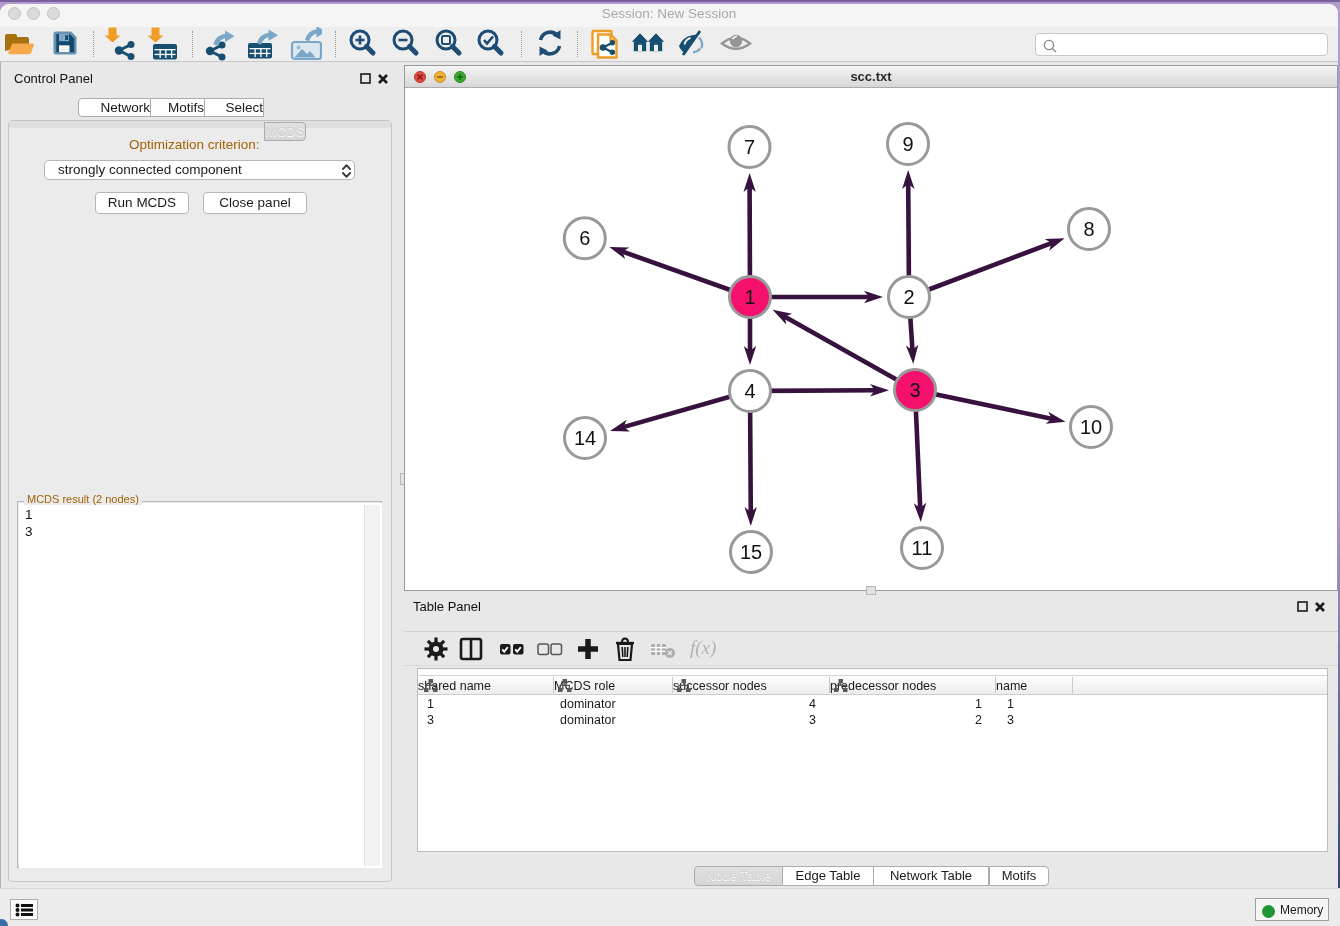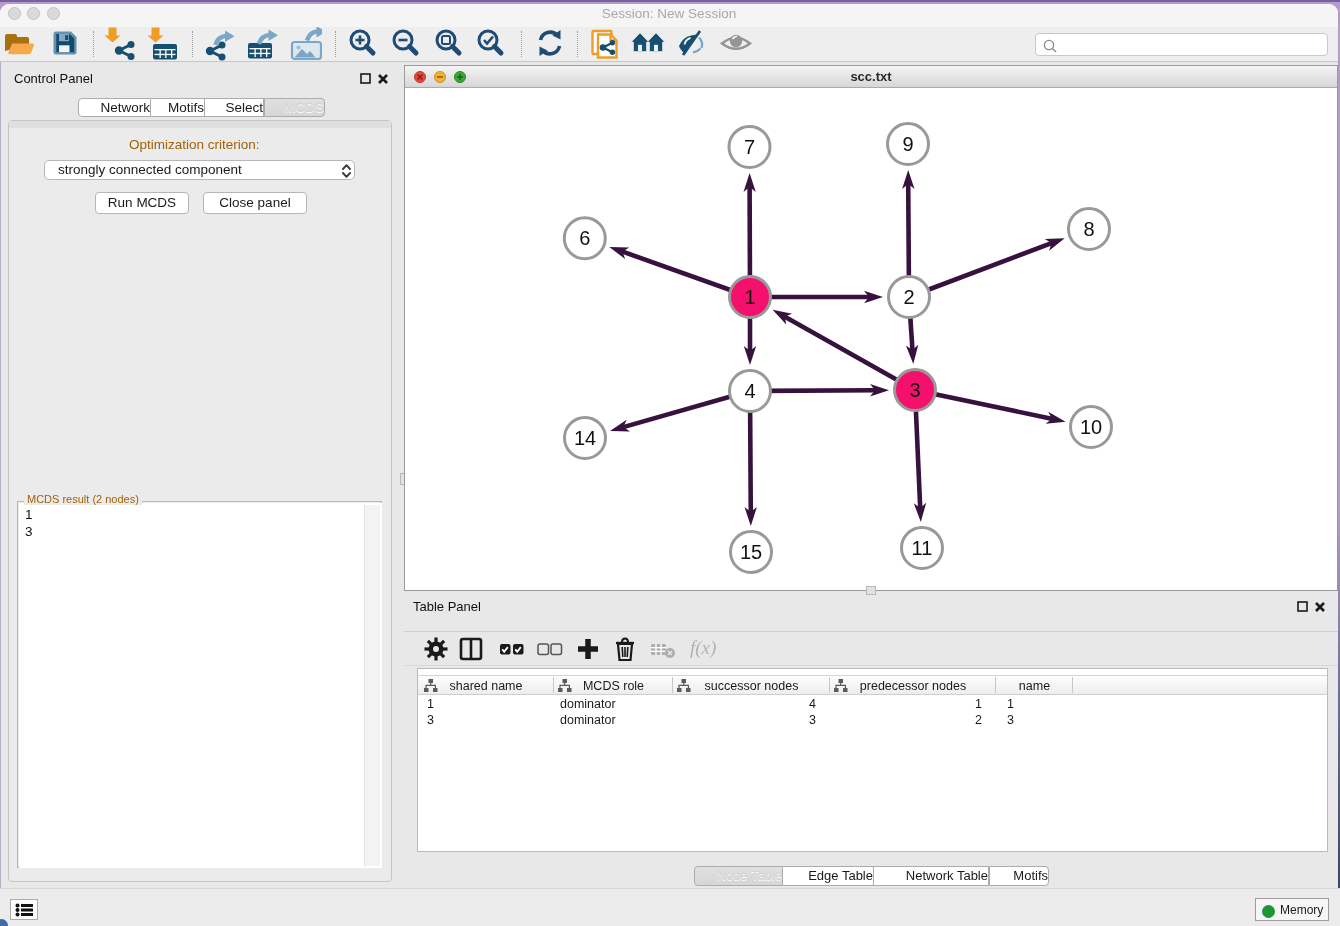--- a/index.html
+++ b/index.html
@@ -47,27 +47,27 @@
   #netname{position:absolute;top:3px;width:100%;text-align:center;font-size:13px;color:#2a2a2a;}
   
   #tp-title{position:absolute;left:413px;top:599px;font-size:13px;color:#111;}
   #tp-toolbar{position:absolute;left:404px;top:631px;width:934px;height:35px;background:#e9e8e8;
               border-top:1px solid #d2d1d1;border-bottom:1px solid #d8d7d7;box-sizing:border-box;}
   #tbl{position:absolute;left:417px;top:668px;width:911px;height:184px;background:#fff;
        border:1px solid #bcbbbb;box-sizing:border-box;}
   #thead{position:absolute;left:0;top:6px;width:909px;height:20px;
          background:linear-gradient(#fdfdfd,#eeeded);border-top:1px solid #d5d4d4;
          border-bottom:1px solid #cfcece;box-sizing:border-box;}
-  .hcell{position:absolute;top:3px;font-size:12.5px;color:#1a1a1a;text-align:center;}
+  .hcell{position:absolute;top:3px;font-size:12.5px;color:#1a1a1a;text-align:left;}
   .hsep{position:absolute;top:1px;height:16px;border-left:1px solid #c9c8c8;}
   .trow{position:absolute;height:16px;font-size:12.5px;color:#1a1a1a;}
   .tcell{position:absolute;top:1px;}
   
   .btab{position:absolute;top:866px;height:20px;background:#fff;border:1px solid #adacac;
-        box-sizing:border-box;font-size:13px;color:#1a1a1a;text-align:right;padding-top:1px;}
+        box-sizing:border-box;font-size:13px;color:#1a1a1a;text-align:center;padding-top:1px;}
   .seltab{background:linear-gradient(#e1e0e0,#d7d6d6) !important;color:#d2d1d1 !important;
           text-shadow:0 1px 0 #fafafa;font-weight:normal;}
   
   #statusbar{position:absolute;left:0;top:888px;width:100%;height:56px;background:#edecec;
              border-top:1px solid #d8d7d7;box-sizing:border-box;}
   #listbtn{position:absolute;left:10px;top:10px;width:28px;height:21px;background:#fcfcfc;
            border:1px solid #aeadad;box-sizing:border-box;}
   #membtn{position:absolute;left:1255px;top:9px;width:74px;height:23px;background:#f6f6f6;
           border:1px solid #9e9e9e;box-sizing:border-box;font-size:12px;color:#1a1a1a;}
 </style>
@@ -214,21 +214,21 @@
     <rect x="1" y="1" width="9" height="9" fill="none" stroke="#1a1a1a" stroke-width="1.6"></rect>
   </svg>
 <svg class="abs" style="left:377px;top:73px" width="12" height="12" viewBox="0 0 12 12">
     <path d="M2,2 L10,10 M10,2 L2,10" stroke="#1a1a1a" stroke-width="2.6"></path>
   </svg>
   <div id="cp-pane"></div>
   <div id="cp-pane-strip"></div>
   <div class="tab" style="left:78px;width:73px;border-radius:4px 0 0 4px;">Network</div>
   <div class="tab" style="left:151px;width:54px;border-left:none;">Motifs</div>
   <div class="tab" style="left:205px;width:59px;border-left:none;">Select</div>
-  <div class="tab seltab" style="left:264px;width:61px;border-radius:0 4px 4px 0;">MCDS</div>
+  <div class="tab seltab" style="left:264px;width:42px;border-radius:0 4px 4px 0;margin-top:24px;">MCDS</div>
   <div class="abs" style="left:129px;top:137px;font-size:13.5px;color:#a16207;">Optimization criterion:</div>
   <div class="combo">strongly connected component<svg class="abs" style="left:296px;top:2.5px" width="11" height="14" viewBox="0 0 11 14">
       <path d="M2,5 L5.5,1.2 L9,5" fill="none" stroke="#3c3c3c" stroke-width="1.9" stroke-linecap="round" stroke-linejoin="round"></path>
       <path d="M2,9 L5.5,12.8 L9,9" fill="none" stroke="#3c3c3c" stroke-width="1.9" stroke-linecap="round" stroke-linejoin="round"></path>
     </svg></div>
   <div class="btn" style="left:95px;width:94px;">Run MCDS</div>
   <div class="btn" style="left:203px;width:104px;">Close panel</div>
   <div id="fieldset">
     <div id="fs-white">
       <div class="abs" style="left:6px;top:4px;font-size:13.5px;color:#111;line-height:16.5px;">1<br>3</div>

